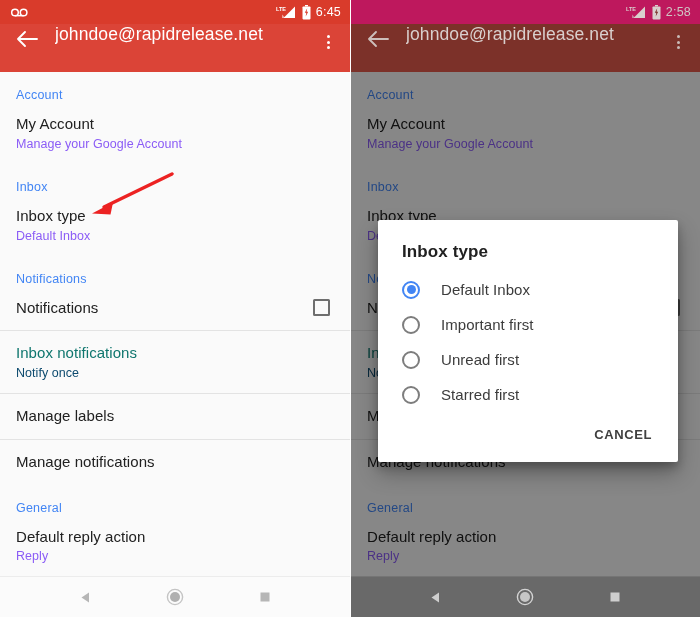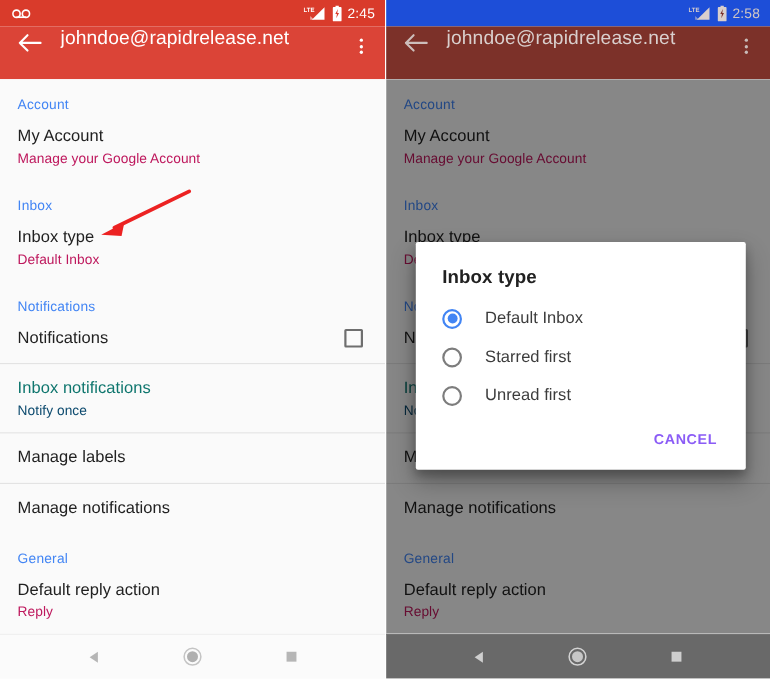--- a/index.html
+++ b/index.html
@@ -24,21 +24,21 @@
 
   
   .statusbar {
     position: relative;
     height: 24px;
     background: #d93b2b;
     display: flex;
     align-items: center;
     padding: 0 9px 0 11px;
   }
-  .statusbar.dim { background: #1d4ed8; }
+  .statusbar.dim { background: #be185d; }
   .sb-left { display: flex; align-items: center; gap: 5px; flex: 1; }
   .sb-right { display: flex; align-items: center; gap: 5px; }
   .vm-icon { display: block; }
   .sig-icon { display: block; }
   .bat-icon { display: block; }
   .sb-time {
     color: #ffffff;
     font-size: 12.5px;
     font-weight: 500;
     letter-spacing: 0.2px;
@@ -103,21 +103,21 @@
   }
   .row-texts { flex: 1; min-width: 0; }
   .row-title {
     font-size: 15px;
     color: #212121;
     line-height: 1.25;
     letter-spacing: 0.05px;
   }
   .row-sub {
     font-size: 12.5px;
-    color: #be185d;
+    color: #8b5cf6;
     margin-top: 3px;
     letter-spacing: 0.05px;
   }
   .row.disabled .row-title { color: #0f766e; }
   .row.disabled .row-sub { color: #0c4a6e; }
   .divider {
     height: 1px;
     background: #e3e3e3;
     margin: 0;
   }
@@ -199,21 +199,21 @@
     letter-spacing: 0.05px;
   }
   .dlg-actions {
     display: flex;
     justify-content: flex-end;
     padding: 9px 18px 8px 0;
   }
   .dlg-cancel {
     font-size: 13px;
     font-weight: 700;
-    color: #8b5cf6;
+    color: #404040;
     letter-spacing: 0.6px;
     padding: 6px 8px;
     background: none; border: none;
     font-family: "Liberation Sans", sans-serif;
   }
 
   
   .anno {
     position: absolute;
     left: 0; top: 0;
@@ -240,21 +240,21 @@
         <svg class="sig-icon" width="21" height="14" viewBox="0 0 21 14">
           <text x="0" y="6" font-size="5.5" fill="#ffffff" font-family="Liberation Sans, sans-serif" font-weight="bold">LTE</text>
           <path d="M7.5 13 L19 1.5 L19 13 Z" fill="#ffffff"></path>
           <path d="M6 13 L6 9.5 L9.5 13 Z" fill="#ffffff" opacity="0.55"></path>
         </svg>
         <svg class="bat-icon" width="9" height="15" viewBox="0 0 9 15">
           <rect x="3" y="0" width="3" height="1.4" fill="#ffffff"></rect>
           <rect x="0.5" y="1.4" width="8" height="13" rx="0.8" fill="#ffffff"></rect>
           <path d="M5.2 3.2 L2.8 7.8 L4.3 7.8 L3.7 11.6 L6.2 6.8 L4.6 6.8 Z" fill="#d93b2b"></path>
         </svg>
-        <span class="sb-time">2:45</span>
+        <span class="sb-time">6:45</span>
       </div>
     </div>
 
     <div class="appbar">
       <div class="back-btn">
         <svg width="22" height="18" viewBox="0 0 22 18">
           <path d="M21 9 L2 9 M9 2 L2 9 L9 16" fill="none" stroke="#ffffff" stroke-width="1.9" stroke-linecap="round" stroke-linejoin="round"></path>
         </svg>
       </div>
       <div class="appbar-title">johndoe@rapidrelease.net</div>
@@ -435,26 +435,30 @@
 
       <div class="dialog">
         <div class="dlg-title">Inbox type</div>
 
         <div class="dlg-option">
           <span class="radio sel"></span>
           <span class="dlg-option-label">Default Inbox</span>
         </div>
         <div class="dlg-option">
           <span class="radio"></span>
-          <span class="dlg-option-label">Starred first</span>
+          <span class="dlg-option-label">Important first</span>
         </div>
         <div class="dlg-option">
           <span class="radio"></span>
           <span class="dlg-option-label">Unread first</span>
         </div>
+        <div class="dlg-option">
+          <span class="radio"></span>
+          <span class="dlg-option-label">Starred first</span>
+        </div>
 
         <div class="dlg-actions">
           <button class="dlg-cancel">CANCEL</button>
         </div>
       </div>
     </div>
 
     <div class="navbar dim">
       <div class="nav-btn">
         <svg width="15" height="15" viewBox="0 0 15 15">

